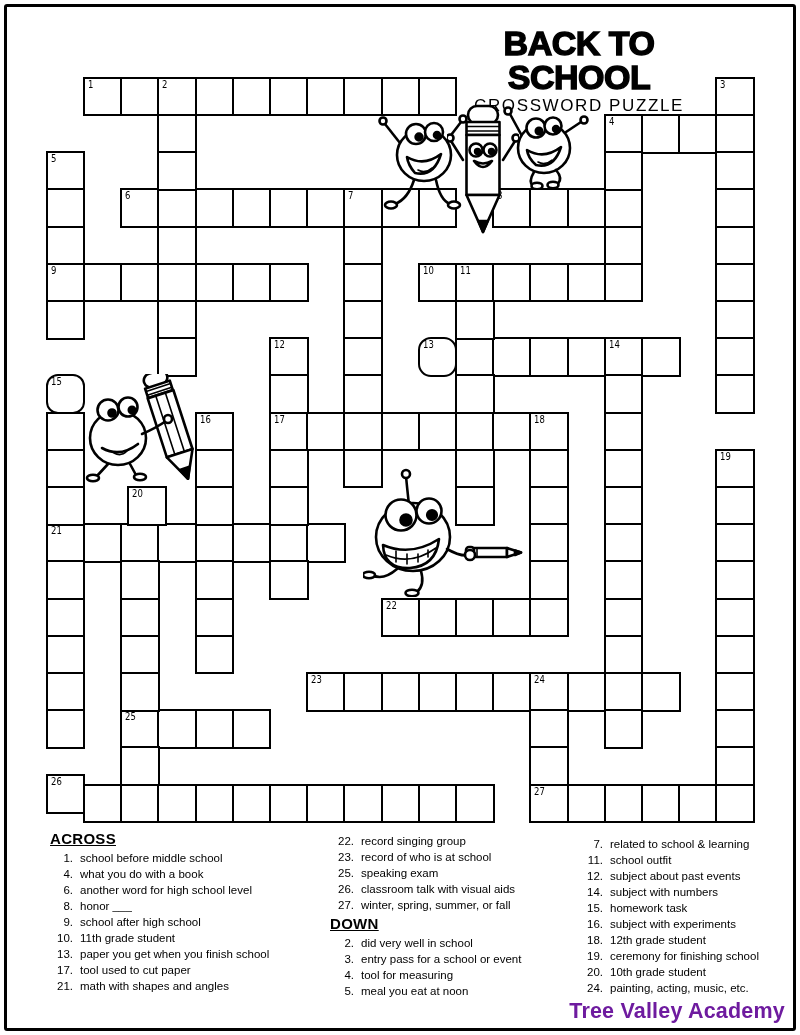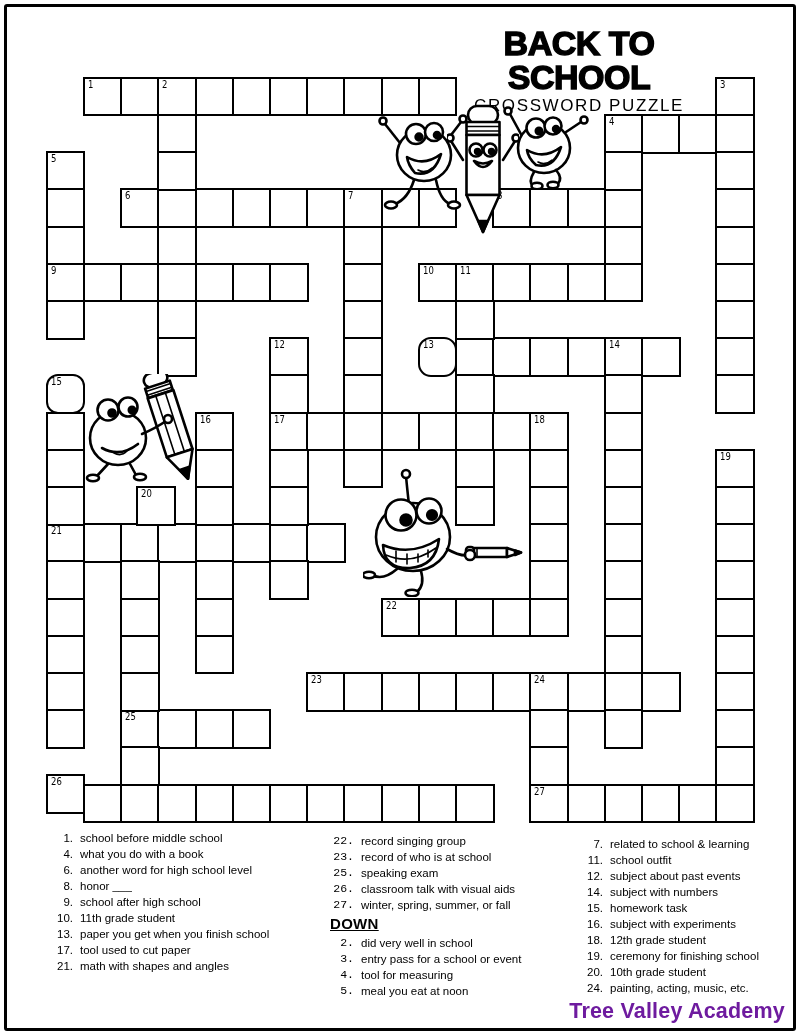--- a/index.html
+++ b/index.html
@@ -28,21 +28,21 @@
   
   .clue-col { position:absolute; }
   .col0 { left:50px;  top:830px; width:280px; }
   .col1 { left:330px; top:833px; width:252px; }
   .col2 { left:583px; top:836px; width:215px; }
   .clue-header { font-size:15px; font-weight:bold; text-decoration:underline; margin-bottom:3px; letter-spacing:0.3px; }
   .col1 .clue-header { margin-top:2px; }
   .clue { font-size:11.5px; line-height:16px; white-space:nowrap; display:flex; }
   .cnumcol { display:inline-block; text-align:right; margin-right:7px; flex:none; }
   .col0 .cnumcol { width:23px; }
-  .col1 .cnumcol { width:24px;font-family:Liberation Mono, monospace; }
+  .col1 .cnumcol { width:24px; }
   .col2 .cnumcol { width:20px; }
 
   .brand { position:absolute; right:15px; top:999px; font-size:21.5px; font-weight:bold; letter-spacing:0.2px; }
 </style>
 </head>
 <body>
 
 <div class="page">
   <div class="page-border"></div>
 
@@ -268,21 +268,21 @@
         <span class="cnum">19</span>
       </div>
       <div class="cell" style="left: 668.35px; top: 407.95px;"></div>
       <div class="cell" style="left: 668.35px; top: 445.15px;"></div>
       <div class="cell" style="left: 668.35px; top: 482.35px;"></div>
       <div class="cell" style="left: 668.35px; top: 519.55px;"></div>
       <div class="cell" style="left: 668.35px; top: 556.75px;"></div>
       <div class="cell" style="left: 668.35px; top: 593.95px;"></div>
       <div class="cell" style="left: 668.35px; top: 631.15px;"></div>
       <div class="cell" style="left: 668.35px; top: 668.35px;"></div>
-      <div class="cell" style="left: 89px; top: 407.95px;">
+      <div class="cell" style="left: 80px; top: 407.95px;">
         <span class="cnum">20</span>
       </div>
       <div class="cell" style="left: 73.15px; top: 482.35px;"></div>
       <div class="cell" style="left: 73.15px; top: 519.55px;"></div>
       <div class="cell" style="left: 73.15px; top: 556.75px;"></div>
       <div class="cell" style="left: 73.15px; top: 593.95px;"></div>
       <div class="cell" style="left: 73.15px; top: 668.35px;"></div>
       <div class="cell" style="left: 482.35px; top: 631.15px;"></div>
       <div class="cell" style="left: 482.35px; top: 668.35px;"></div>
     </div>
@@ -391,20 +391,21 @@
     <path d="M20,78 Q21,102 47,101 Q73,99 76,72 Q48,90 20,78 Z"></path>
     <path class="thin noline" d="M23,88 Q48,99 73,81"></path>
     <line class="thin" x1="33" y1="84" x2="33" y2="95"></line>
     <line class="thin" x1="44" y1="87" x2="44" y2="97"></line>
     <line class="thin" x1="55" y1="87" x2="55" y2="95"></line>
     <line class="thin" x1="65" y1="83" x2="65" y2="90"></line>
   </svg>
 
   <div id="clues">
       <div class="clue-col col0">
+        <div class="clue-header">ACROSS</div>
         <div class="clue">
           <span class="cnumcol">1.</span>
           <span class="ctext">school before middle school</span>
         </div>
         <div class="clue">
           <span class="cnumcol">4.</span>
           <span class="ctext">what you do with a book</span>
         </div>
         <div class="clue">
           <span class="cnumcol">6.</span>

